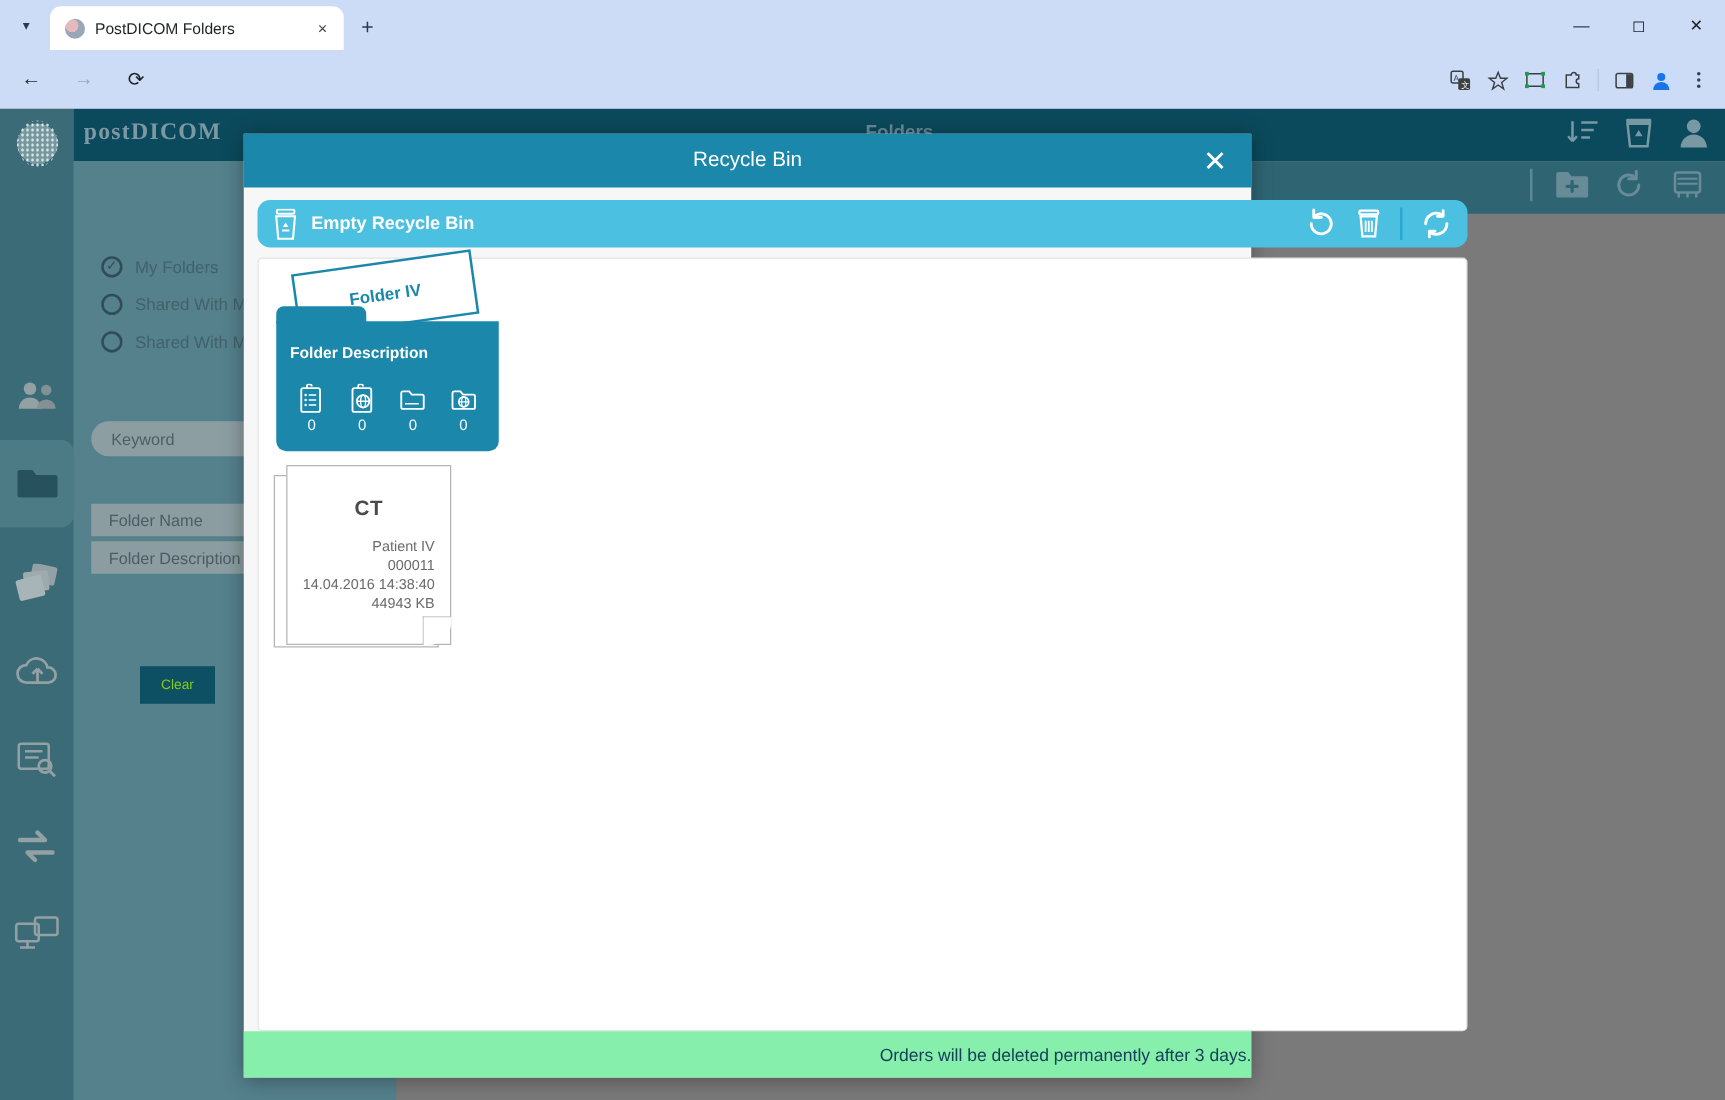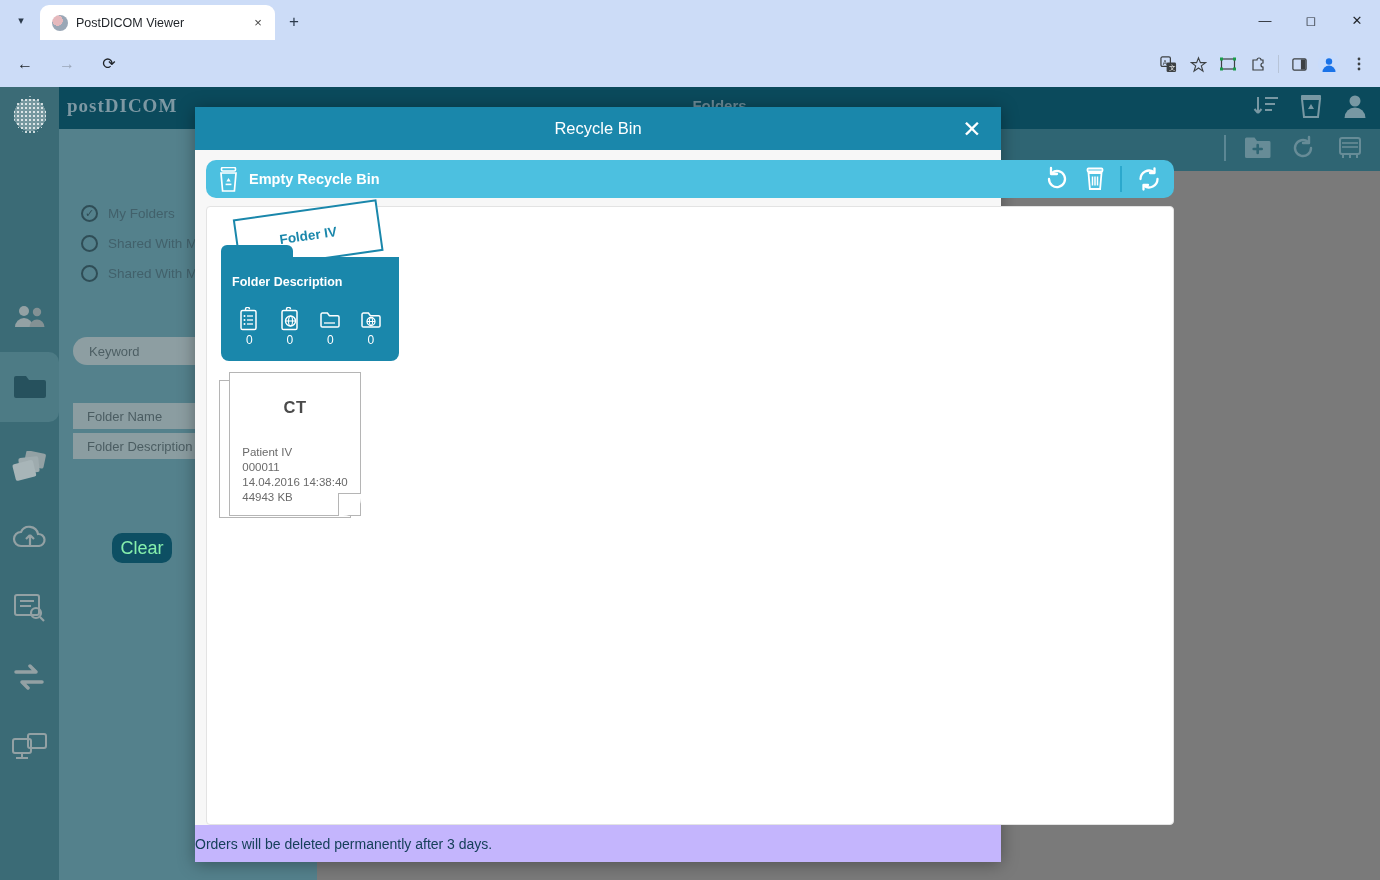--- a/index.html
+++ b/index.html
@@ -111,22 +111,22 @@
     position: absolute; left: 14px; top: 208px; width: 320px; height: 28px;
     background: #8d9ea2; border-radius: 14px; display: flex; align-items: center; padding: 0 16px;
     font-size: 13px; color: #4d5f64;
   }
   .name-field {
     position: absolute; left: 14px; width: 320px; height: 26px; background: #8b9da1;
     display: flex; align-items: center; padding: 0 14px; font-size: 13px; color: #4b5d62;
   }
   .clear-btn {
     position: absolute; left: 53px; top: 404px; width: 60px; height: 30px; background: #0d4f63;
-    border-radius: 10px; display: flex; align-items: center; justify-content: center;
-    font-size: 18px; color: #86efac;
+    border-radius: 0; display: flex; align-items: center; justify-content: center;
+    font-size: 11px; color: #84cc16;
   }
   .content-pane {
     position: absolute; left: 258px; top: 0; right: 0; bottom: 0; background: #7a7a7a;
   }
   .content-toolbar {
     position: absolute; left: 0; right: 0; top: 0; height: 42px; background: #2f6573;
   }
   .content-toolbar-icons { position: absolute; right: 16px; top: 6px; display: flex; align-items: center; gap: 18px; }
   .content-toolbar-icons svg { opacity: .72; }
   .vsep { width: 2px; height: 26px; background: #5c8794; }
@@ -155,21 +155,21 @@
   .toolbar-actions { margin-left: auto; display: flex; align-items: center; gap: 14px; }
   .toolbar-actions svg { display: block; }
   .tb-vsep { width: 2px; height: 26px; background: #2ba8cd; }
 
   .modal-content {
     position: absolute; left: 11px; top: 99px; width: 968px; height: 619px;
     background: #ffffff; border: 1px solid #e3e3e3; border-radius: 4px;
   }
   .modal-footer {
     position: absolute; left: 0; right: 0; bottom: 0; height: 37px;
-    display: flex; align-items: center; justify-content: flex-start; background: #c4b5fd;
+    display: flex; align-items: center; justify-content: flex-end; background: #86efac;
   }
   .footer-text { font-size: 14px; color: #16405a; }
 
   
   .folder-card { position: absolute; left: 14px; top: 12px; width: 178px; height: 142px; }
   .folder-paper {
     position: absolute; left: 19px; top: 0px; width: 145px; height: 52px; background: #ffffff;
     border: 2px solid #1a87ab; transform: rotate(-8deg); transform-origin: left bottom;
     display: flex; align-items: center; justify-content: center;
   }
@@ -199,33 +199,33 @@
     position: absolute; left: 10px; top: 0; width: 132px; height: 144px;
     background: #fff; border: 1px solid #b5b5b5;
     display: flex; flex-direction: column; align-items: center; padding-top: 25px;
   }
   .study-front::after {
     content: ""; position: absolute; right: -1px; bottom: -1px; width: 22px; height: 22px;
     background: #fff; border-left: 1px solid #b5b5b5; border-top: 1px solid #b5b5b5;
     border-radius: 0 0 18px 0; transform: rotate(0deg);
   }
   .study-modality { font-size: 16.5px; color: #4a4a4a; font-weight: bold; letter-spacing: .5px; }
-  .study-lines { margin-top: 28px; text-align: left; }
+  .study-lines { margin-top: 14px; text-align: right; }
   .study-lines div { font-size: 11.5px; color: #6a6a6a; line-height: 15px; }
 </style>
 </head>
 <body>
 
 <div class="screen">
 
   <div class="browser-tabstrip">
     <div class="tab-list-btn">▾</div>
     <div class="tab">
       <div class="tab-favicon"></div>
-      <div class="tab-title">PostDICOM Viewer</div>
+      <div class="tab-title">PostDICOM Folders</div>
       <div class="tab-close">×</div>
     </div>
     <div class="new-tab">+</div>
     <div class="win-controls">
       <div class="win-btn">—</div>
       <div class="win-btn">◻</div>
       <div class="win-btn">✕</div>
     </div>
   </div>
 

